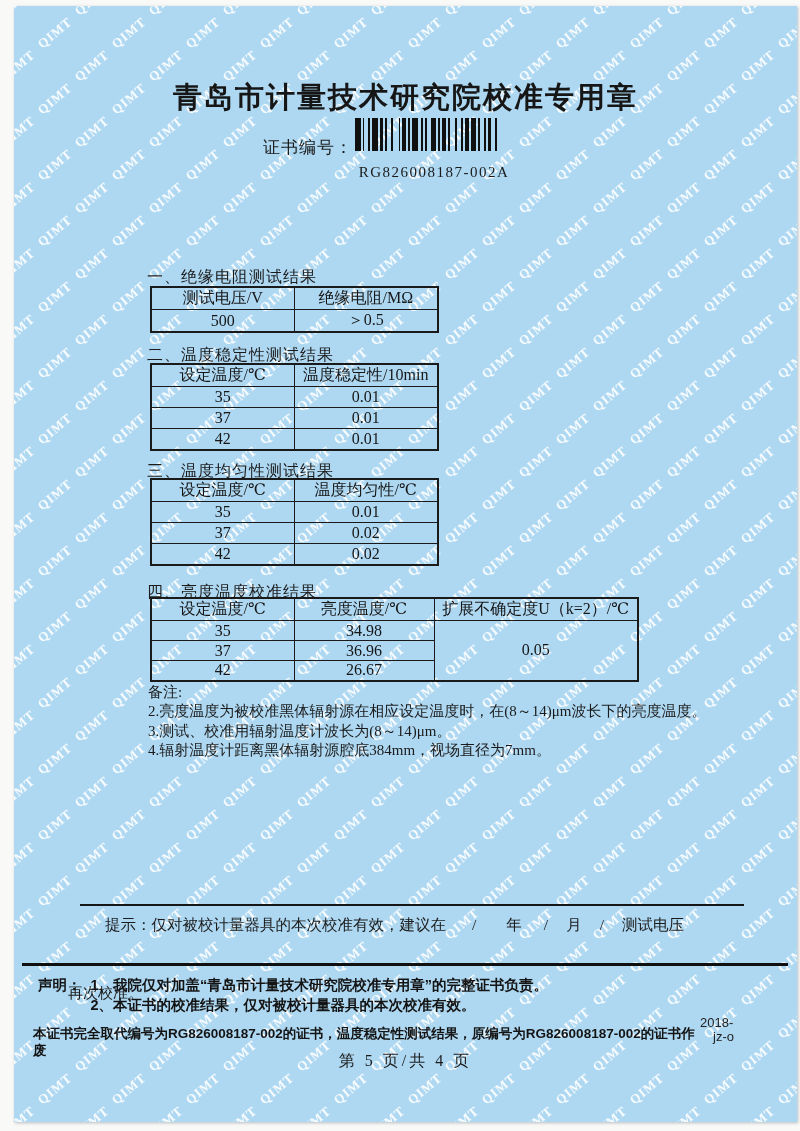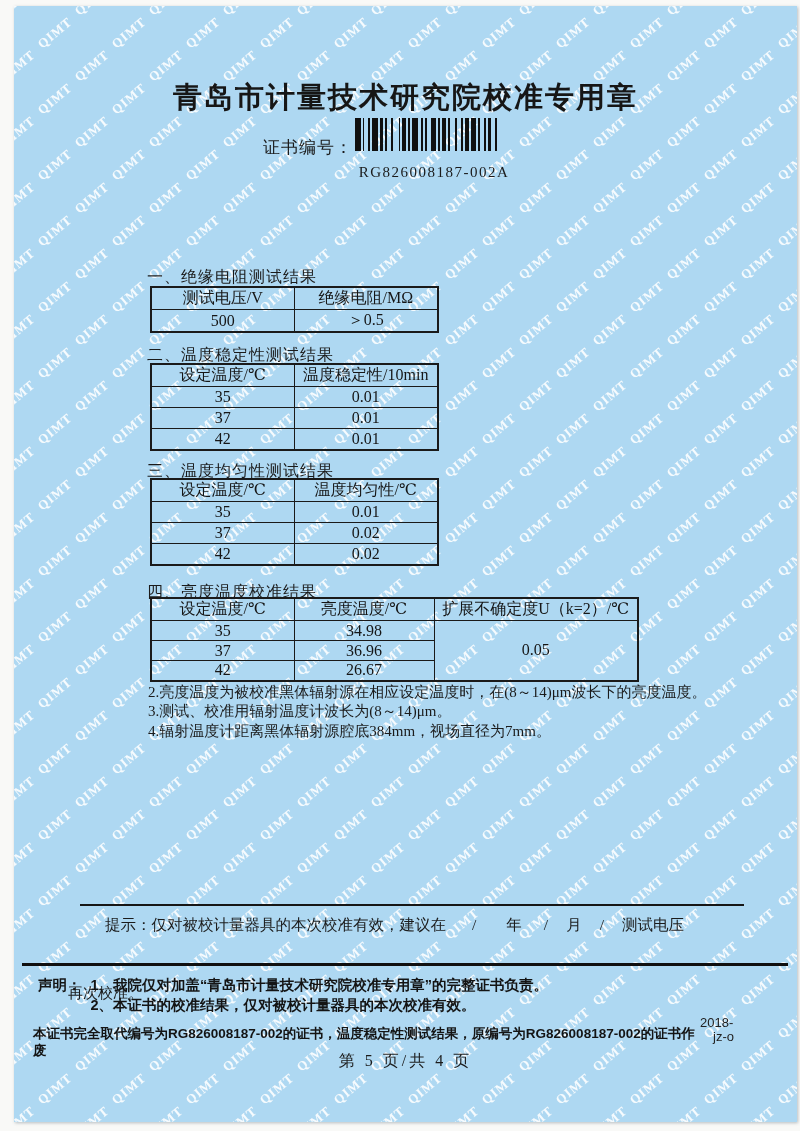--- a/index.html
+++ b/index.html
@@ -633,20 +633,21 @@
         <td>36.96</td>
       </tr>
       <tr>
         <td>42</td>
         <td>26.67</td>
       </tr>
     </tbody>
       </table>
 
     <div class="notes">
+      <div>备注:</div>
       <div>2.亮度温度为被校准黑体辐射源在相应设定温度时，在(8～14)μm波长下的亮度温度。</div>
       <div>3.测试、校准用辐射温度计波长为(8～14)μm。</div>
       <div>4.辐射温度计距离黑体辐射源腔底384mm，视场直径为7mm。</div>
     </div>
 
     <div class="rule-thin"></div>
     <div class="reminder1">
       <span>提示：仅对被校计量器具的本次校准有效，建议在</span><span class="gap-a">/</span><span class="gap-b">年</span><span class="gap-c">/</span><span class="gap-d">月</span><span class="gap-d">/</span><span class="gap-d">测试电压</span>
     </div>
     <div class="reminder2">再次校准。</div>

